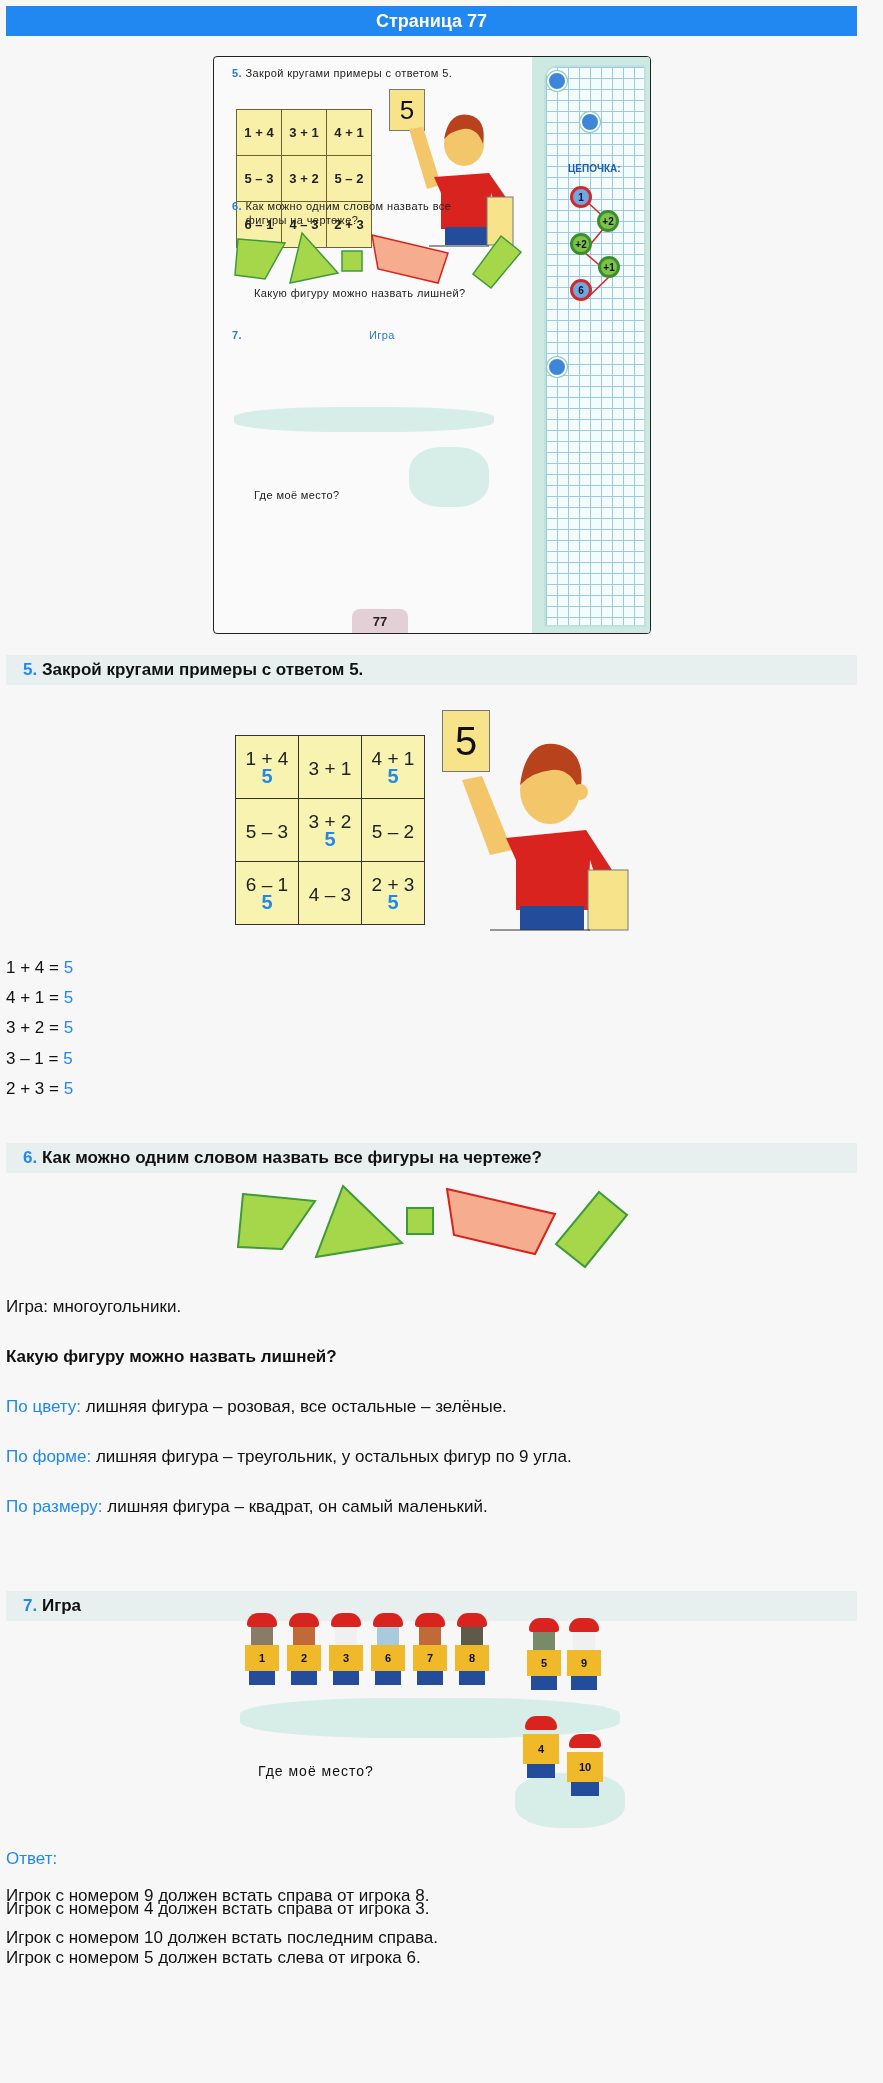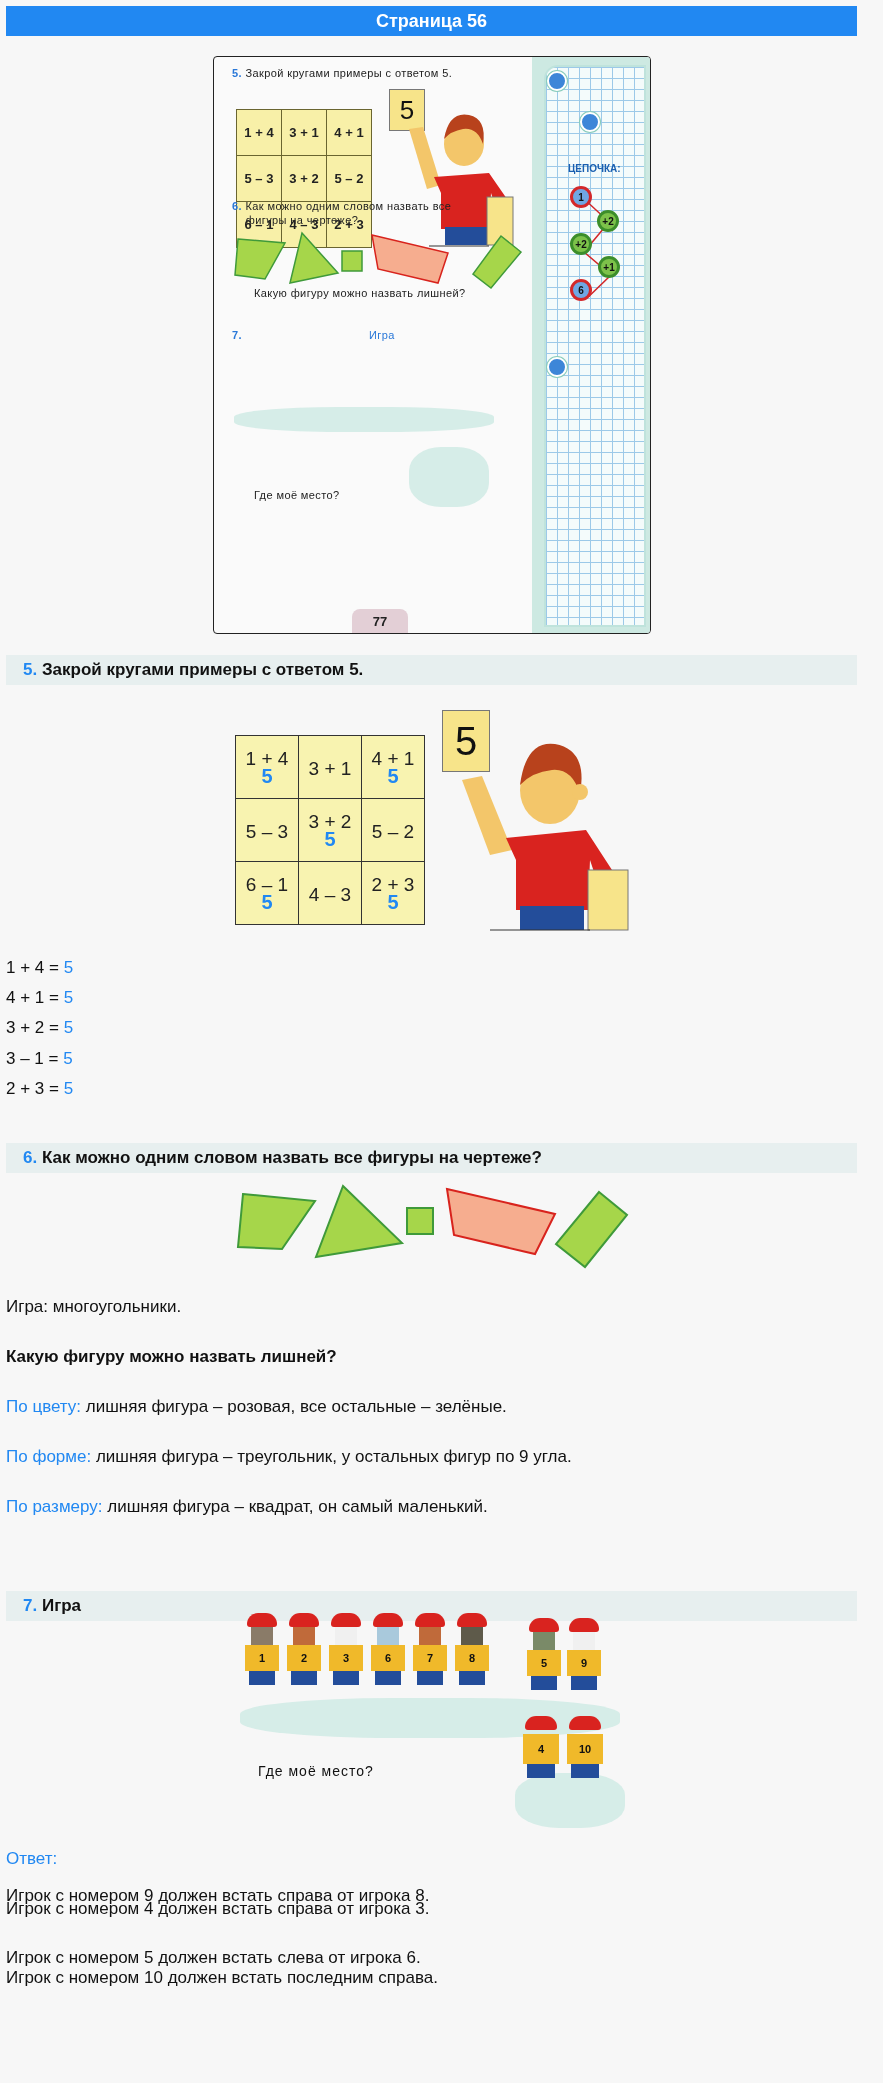--- a/index.html
+++ b/index.html
@@ -36,21 +36,21 @@
   .big-table td { width: 63px; height: 63px; border: 1px solid #333; text-align: center; vertical-align: middle; font-size: 19px; color: #222; position: relative; line-height: 1; }
   .big-table td .ans { display: block; color: #2188f2; font-weight: bold; font-size: 20px; margin-top: -2px; }
 
   .card { position: absolute; background: #f7e48a; border: 1px solid #777; display: flex; align-items: center; justify-content: center; font-size: 40px; color: #111; }
 
   .figure-box { position: absolute; }
 </style>
 </head>
 <body>
 
-<div class="page-header">Страница 56</div>
+<div class="page-header">Страница 77</div>
 
 <div class="scan">
   <div class="margin-strip"></div>
   <div class="grid"></div>
 
   <div class="ex-title" style="left:18px; top:10px;">
     <span class="ex-num">5.</span> <span>Закрой кругами примеры с ответом 5.</span>
   </div>
 
   <table class="mini-table" style="left:22px; top:52px;">
@@ -251,26 +251,26 @@
       <div style="width:34px;height:26px;background:#f0b92a;margin:0 auto;font-size:11px;font-weight:bold;text-align:center;line-height:26px;">9</div>
       <div style="width:26px;height:14px;background:#234d9a;margin:0 auto;"></div>
     </div>
   </div>
   <div style="position:absolute; left:285px; top:118px; display:flex; gap:2px;">
     <div style="width:42px;height:80px;">
       <div style="width:32px;height:14px;background:#d9231f;border-radius:15px 15px 4px 4px;margin:0 auto;"></div>
       <div style="width:36px;height:30px;background:#f0b92a;margin:4px auto 0;font-size:11px;font-weight:bold;text-align:center;line-height:30px;">4</div>
       <div style="width:28px;height:14px;background:#234d9a;margin:0 auto;"></div>
     </div>
-    <div style="width:42px;height:80px;">
+    <div style="width:42px;height:80px;margin-top:18px;">
       <div style="width:32px;height:14px;background:#d9231f;border-radius:15px 15px 4px 4px;margin:0 auto;"></div>
       <div style="width:36px;height:30px;background:#f0b92a;margin:4px auto 0;font-size:11px;font-weight:bold;text-align:center;line-height:30px;">10</div>
       <div style="width:28px;height:14px;background:#234d9a;margin:0 auto;"></div>
     </div>
   </div>
   <div style="position:absolute; left:23px; top:165px; font-size:14px; letter-spacing:1px;">Где моё место?</div>
 </div>
 
 <div class="text-line blue" style="top:1849px;">Ответ:</div>
 <div class="text-line" style="top:1899px;">Игрок с номером 4 должен встать справа от игрока 3.</div>
 <div class="text-line" style="top:1948px;">Игрок с номером 5 должен встать слева от игрока 6.</div>
 <div class="text-line" style="top:1886px;">Игрок с номером 9 должен встать справа от игрока 8.</div>
-<div class="text-line" style="top:1968px;">Игрок с номером 10 должен встать последним справа.</div>
+<div class="text-line" style="top:1928px;">Игрок с номером 10 должен встать последним справа.</div>
 
 </body></html>

